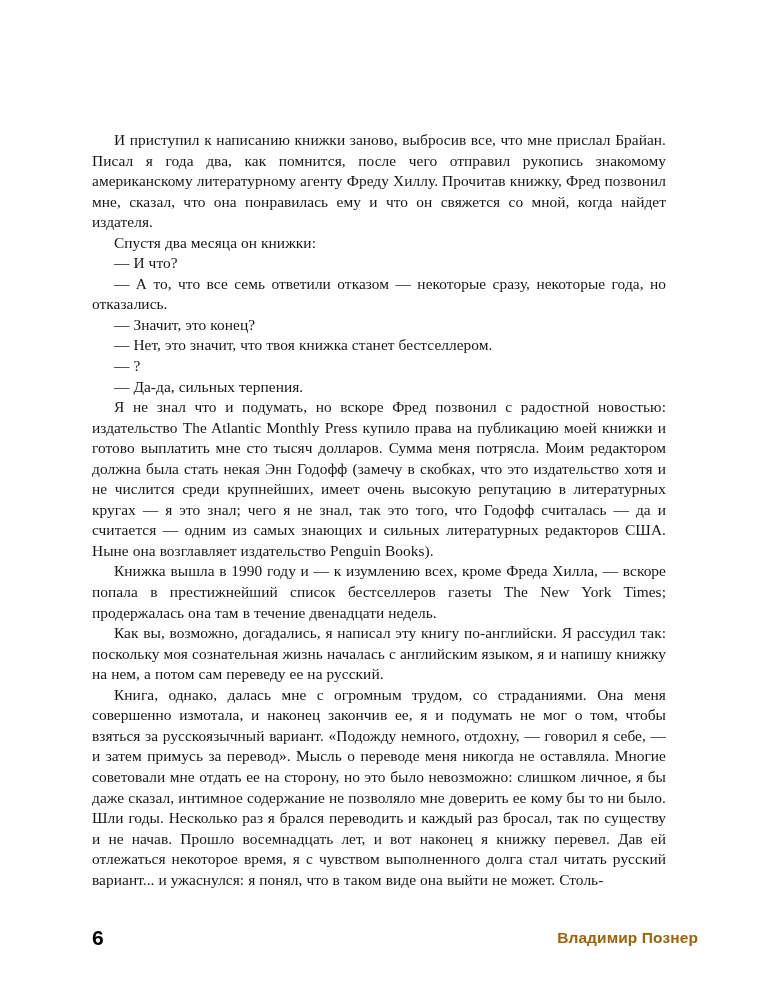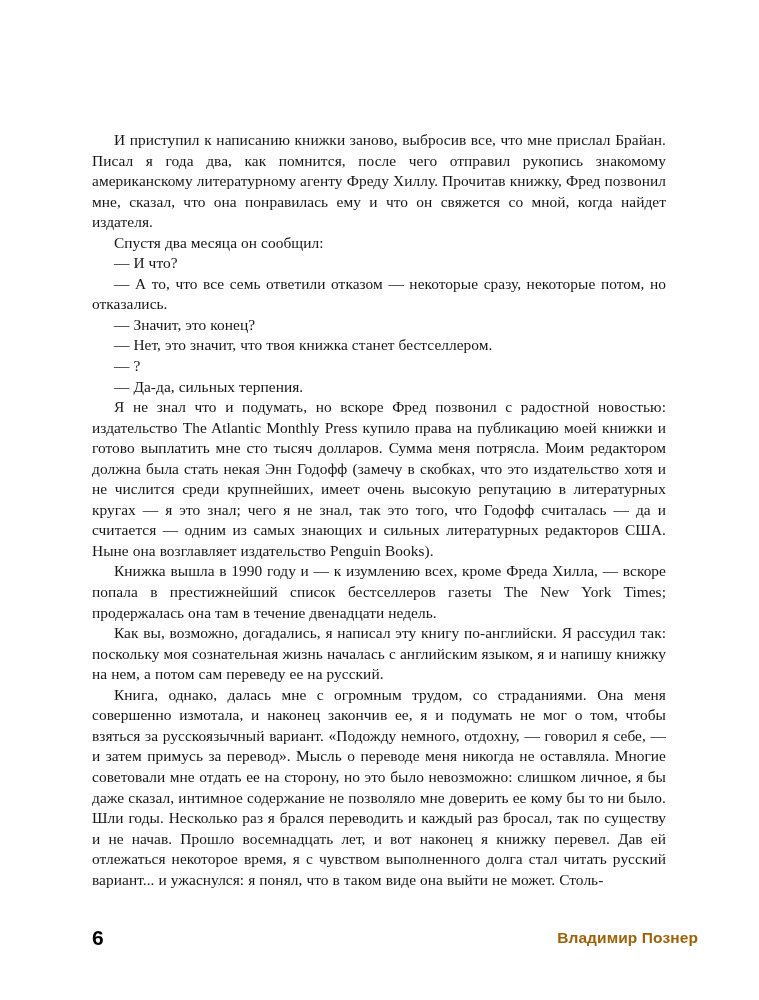--- a/index.html
+++ b/index.html
@@ -69,23 +69,23 @@
     letter-spacing: 0.1px;
   }
 </style>
 </head>
 <body>
 
 <div class="page">
 
   <div class="text-column">
     <p class="para">И приступил к написанию книжки заново, выбросив все, что мне прислал Брайан. Писал я года два, как помнится, после чего отправил рукопись знакомому американскому литературному агенту Фреду Хиллу. Прочитав книжку, Фред позвонил мне, сказал, что она понравилась ему и что он свяжется со мной, когда найдет издателя.</p>
-    <p class="para">Спустя два месяца он сообщил:</p>
+    <p class="para">Спустя два месяца он книжки:</p>
     <p class="para">— И что?</p>
-    <p class="para">— А то, что все семь ответили отказом — некоторые сразу, некоторые потом, но отказались.</p>
+    <p class="para">— А то, что все семь ответили отказом — некоторые сразу, некоторые года, но отказались.</p>
     <p class="para">— Значит, это конец?</p>
     <p class="para">— Нет, это значит, что твоя книжка станет бестселлером.</p>
     <p class="para">— ?</p>
     <p class="para">— Да-да, сильных терпения.</p>
     <p class="para">Я не знал что и подумать, но вскоре Фред позвонил с радостной новостью: издательство The Atlantic Monthly Press купило права на публикацию моей книжки и готово выплатить мне сто тысяч долларов. Сумма меня потрясла. Моим редактором должна была стать некая Энн Годофф (замечу в скобках, что это издательство хотя и не числится среди крупнейших, имеет очень высокую репутацию в литературных кругах — я это знал; чего я не знал, так это того, что Годофф считалась — да и считается — одним из самых знающих и сильных литературных редакторов США. Ныне она возглавляет издательство Penguin Books).</p>
     <p class="para">Книжка вышла в 1990 году и — к изумлению всех, кроме Фреда Хилла, — вскоре попала в престижнейший список бестселлеров газеты The New York Times; продержалась она там в течение двенадцати недель.</p>
     <p class="para">Как вы, возможно, догадались, я написал эту книгу по-английски. Я рассудил так: поскольку моя сознательная жизнь началась с английским языком, я и напишу книжку на нем, а потом сам переведу ее на русский.</p>
     <p class="para">Книга, однако, далась мне с огромным трудом, со страданиями. Она меня совершенно измотала, и наконец закончив ее, я и подумать не мог о том, чтобы взяться за русскоязычный вариант. «Подожду немного, отдохну, — говорил я себе, — и затем примусь за перевод». Мысль о переводе меня никогда не оставляла. Многие советовали мне отдать ее на сторону, но это было невозможно: слишком личное, я бы даже сказал, интимное содержание не позволяло мне доверить ее кому бы то ни было. Шли годы. Несколько раз я брался переводить и каждый раз бросал, так по существу и не начав. Прошло восемнадцать лет, и вот наконец я книжку перевел. Дав ей отлежаться некоторое время, я с чувством выполненного долга стал читать русский вариант... и ужаснулся: я понял, что в таком виде она выйти не может. Столь-</p>
   </div>
 

